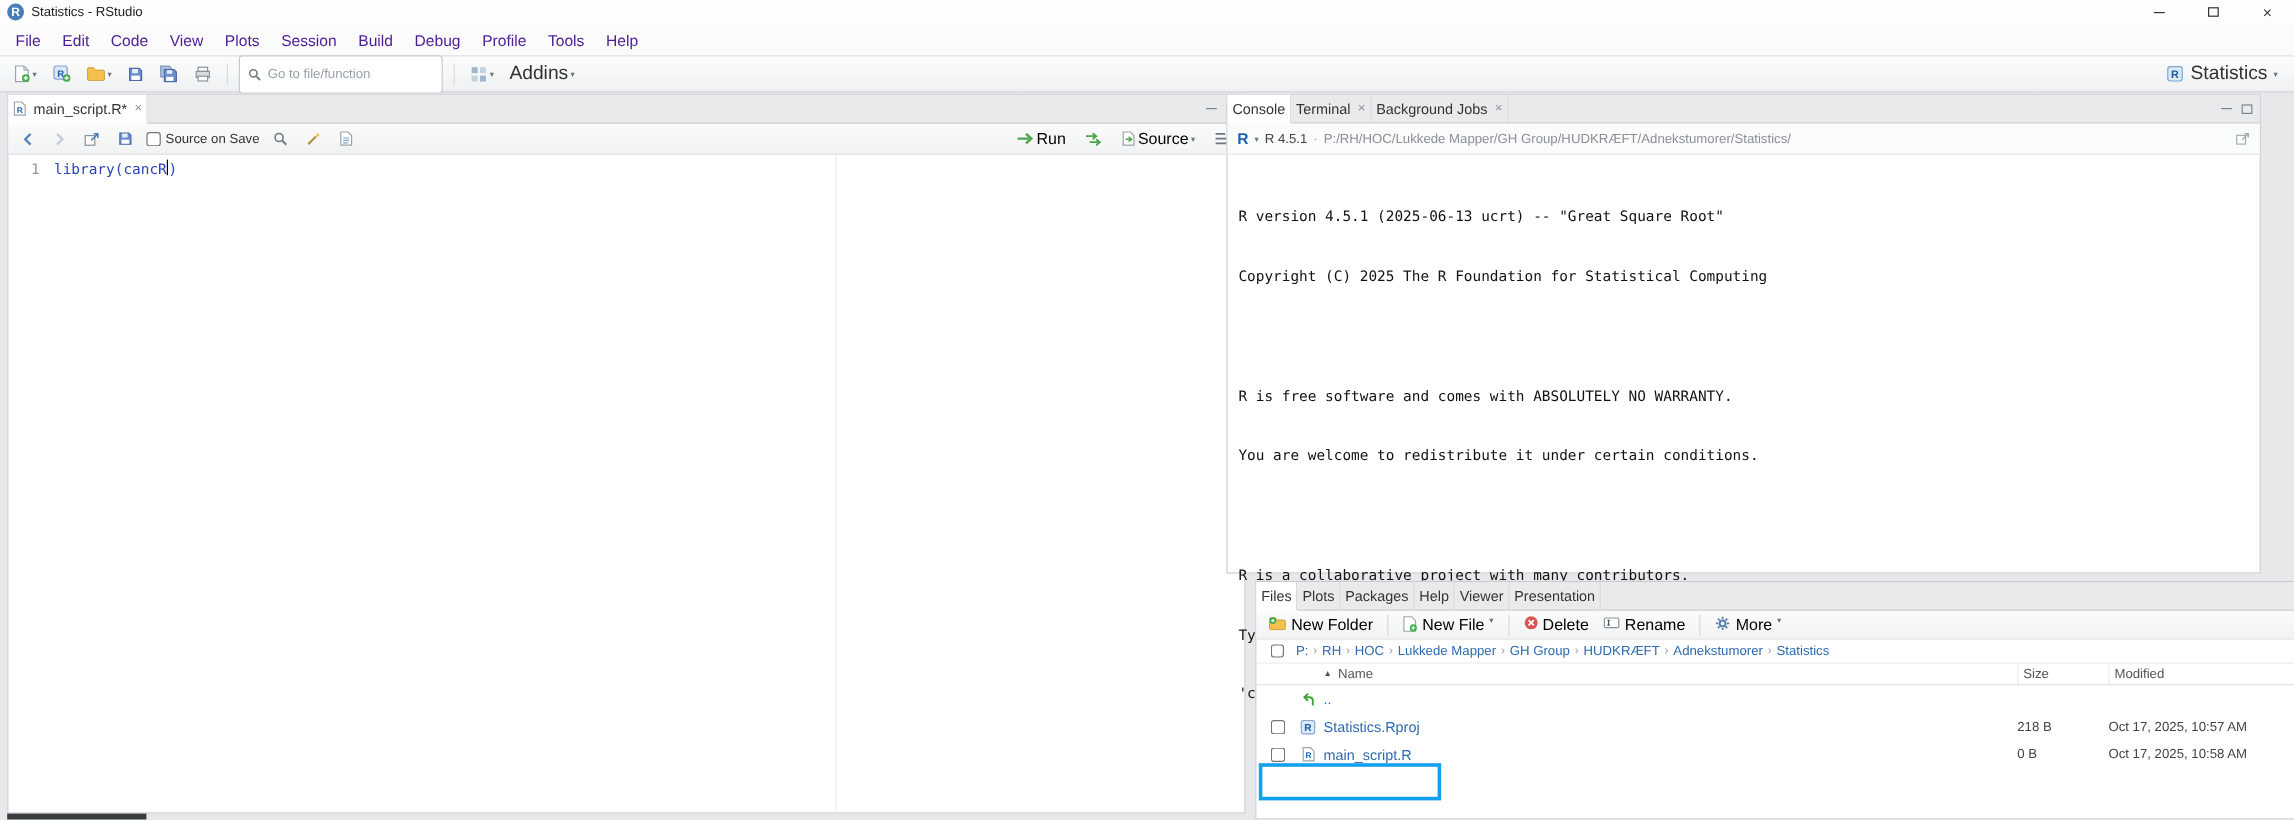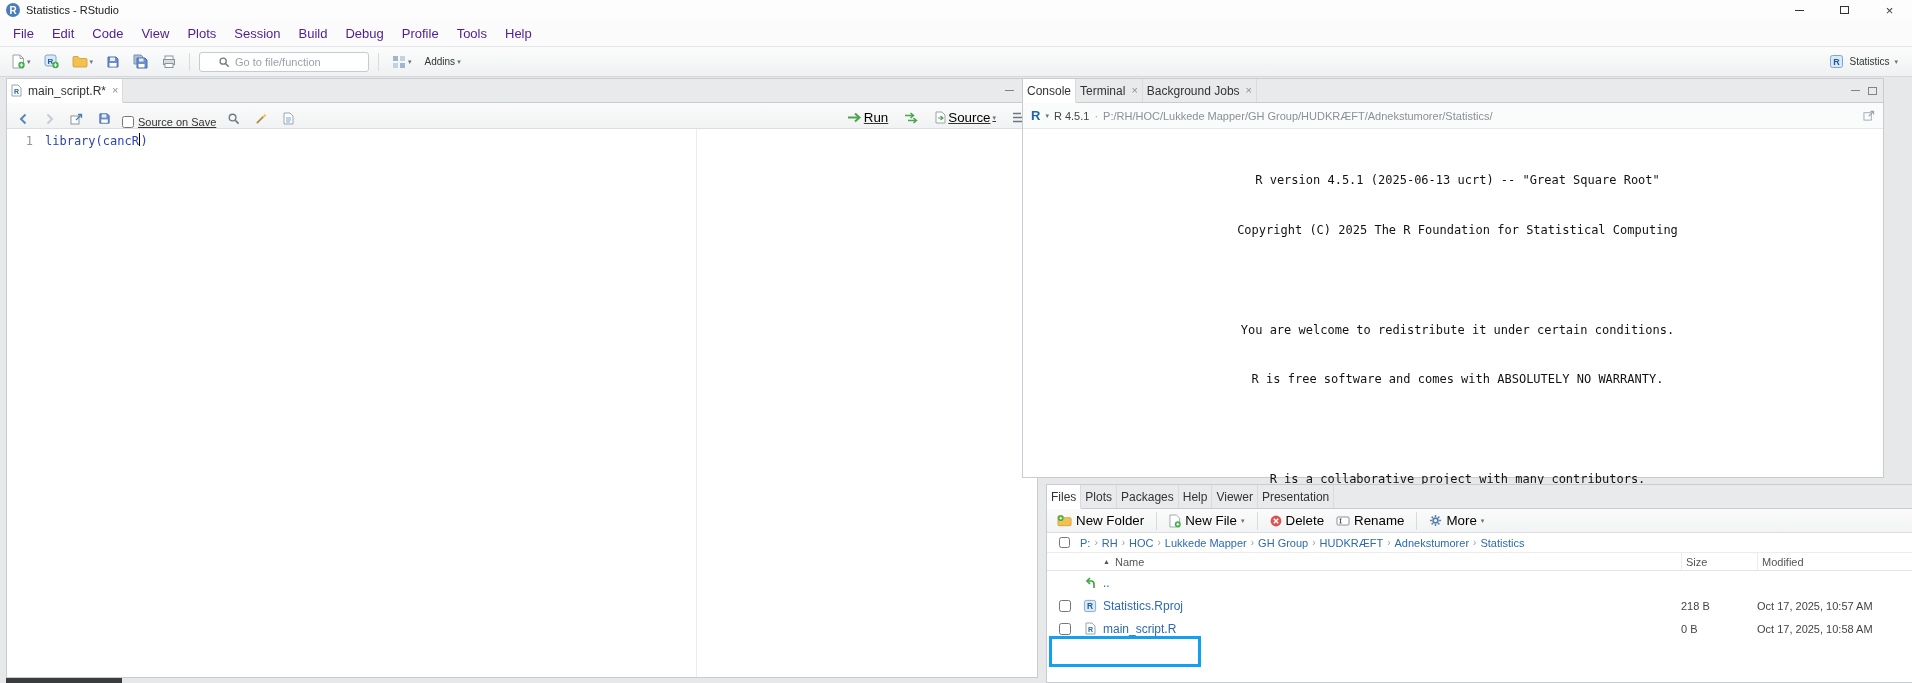--- a/index.html
+++ b/index.html
@@ -19,68 +19,68 @@
 
   
   .menubar { position:absolute; top:20px; left:0; right:0; height:26px; background:#fbfbfb; display:flex; align-items:center; padding-left:4px; }
   .menu-item { font-size:13px; color:#4c1d95; padding:3px 9px; }
 
   
   .toolbar { position:absolute; top:46px; left:0; right:0; height:31px; background:linear-gradient(#fcfcfc,#eff1f2); border-top:1px solid #e4e6e8; border-bottom:1px solid #d4d8db; display:flex; align-items:center; padding:0 8px; gap:5px; }
   .tbtn { display:inline-flex; align-items:center; gap:2px; padding:3px 4px; border-radius:2px; }
   .caret { font-size:7px; color:#6b737b; }
   .tsep { width:1px; height:18px; background:#d8dbde; margin:0 4px; }
-  .goto-wrap { display:inline-flex; align-items:center; background:#fff; border:1px solid #c6cbd0; border-radius:3px; height:20px; padding:0 18px; gap:5px; width:170px; }
+  .goto-wrap { display:inline-flex; align-items:center; background:#fff; border:1px solid #c6cbd0; border-radius:3px; height:32px; padding:0 6px; gap:5px; width:170px; }
   .goto-wrap input { border:none; outline:none; font-size:11px; width:130px; color:#333; background:transparent; }
   .goto-wrap input::placeholder { color:#9aa2aa; }
-  .toolbar-label { font-size:10px; color:#333; }
+  .toolbar-label { font-size:16px; color:#333; }
   .project-btn { margin-left:auto; display:inline-flex; align-items:center; gap:5px; padding:3px 6px; }
 
   
   .main { position:absolute; top:78px; left:0; right:0; bottom:0; }
   .pane { position:absolute; background:#fff; border:1px solid #c8ccd0; }
   .editor-pane  { left:6px;    top:0;  width:1032px; height:600px; }
   .console-pane { left:1022px; top:0;  width:862px;  height:400px; }
   .files-pane   { left:1046px; top:406px; width:1034px; height:199px; }
   .dark-fragment { position:absolute; left:6px; top:600px; width:116px; height:6px; background:#3a3d40; }
 
   .tabbar { height:24px; background:#e9eaeb; border-bottom:1px solid #c8ccd0; display:flex; align-items:stretch; position:relative; }
   .tab { display:inline-flex; align-items:center; gap:6px; padding:0 4px; font-size:12px; color:#333; border-right:1px solid #d9dbdd; }
   .tab.active { background:#fff; margin-bottom:-1px; border-bottom:1px solid #fff; }
   .tab .x { color:#8a9097; font-size:11px; line-height:1; }
   .pane-controls { position:absolute; right:6px; top:0; height:100%; display:flex; align-items:center; gap:8px; }
   .pc-min { width:9px; height:1px; background:#7c848c; display:inline-block; }
   .pc-max { width:9px; height:8px; border:1px solid #7c848c; display:inline-block; }
 
   
-  .ed-toolbar { height:26px; background:linear-gradient(#fbfbfb,#f1f2f3); border-bottom:1px solid #dcdfe1; display:flex; align-items:flex-end; padding:0 7px; gap:7px; font-size:11px; color:#333;text-decoration:underline; }
+  .ed-toolbar { height:26px; background:linear-gradient(#fbfbfb,#f1f2f3); border-bottom:1px solid #dcdfe1; display:flex; align-items:center; padding:0 7px; gap:7px; font-size:11px; color:#333; }
   .ed-toolbar .right { margin-left:auto; display:inline-flex; align-items:center; gap:8px; }
   .chk { display:inline-flex; align-items:center; gap:4px; }
   .chk input { width:12px; height:12px; margin:0; }
   .code-area { position:relative; height:calc(100% - 50px); font-family:"DejaVu Sans Mono", monospace; font-size:12px; }
   .col-guide { position:absolute; left:689px; top:0; bottom:0; width:1px; background:#ececec; }
   .code-line { padding:4px 0 0 0; display:flex; line-height:16px; }
   .gutter-num { width:38px; text-align:right; padding-right:12px; color:#8f979e; }
   .code-text { color:#2b44b8; }
   .code-paren { color:#2b44b8; }
   .cursor-bar { display:inline-block; width:1.5px; height:13px; background:#000; vertical-align:-2px; }
 
   
   .ver-bar { height:26px; background:#fafbfb; border-bottom:1px solid #e6e8ea; display:flex; align-items:center; padding:0 8px; gap:5px; font-size:11px; position:relative; }
   .r-glyph { color:#1f65b0; font-weight:bold; font-size:13px; }
   .ver-label { color:#444; }
   .ver-dot { color:#9aa0a6; }
   .ver-path { color:#8a9096; }
   .ver-right { position:absolute; right:8px; }
   .console-out { padding:10px 0 0 9px; font-family:"DejaVu Sans Mono", monospace; font-size:12px; line-height:16.6px; color:#121212; white-space:pre; }
-  .console-out .line { min-height:16.6px;text-align:center; }
+  .console-out .line { min-height:16.6px; }
 
   
   .files-toolbar { height:24px; background:linear-gradient(#fbfbfb,#f2f3f4); border-bottom:1px solid #dcdfe1; display:flex; align-items:center; padding:0 6px; gap:4px; font-size:11px; color:#333; position:relative; }
-  .files-toolbar .fbtn { display:inline-flex; align-items:center; gap:4px; padding:2px 4px; border-radius:2px; }
+  .files-toolbar .fbtn { display:inline-flex; align-items:flex-start; gap:4px; padding:2px 4px; border-radius:2px; }
   .ft-right { position:absolute; right:8px; }
   .crumb-bar { height:20px; display:flex; align-items:center; padding:0 6px; gap:4px; font-size:11px; border-bottom:1px solid #ececec; position:relative; }
   .crumb-bar input { width:11px; height:11px; margin:0 6px 0 6px; }
   .crumb { color:#2e6ab0; }
   .crumb-sep { color:#9aa0a6; font-size:10px; }
   .crumb-right { position:absolute; right:28px; }
   .fgrid { display:grid; grid-template-columns:30px 26px 578px 76px 1fr; align-items:center; }
   .fheader { height:18px; font-size:11px; color:#555; border-bottom:1px solid #e2e4e6; }
   .fheader .hname { display:flex; align-items:center; gap:5px; }
   .sort-ind { font-size:7px; color:#555; }
@@ -375,22 +375,22 @@
           <svg width="12" height="11" viewBox="0 0 13 12">
             <rect x="1" y="3" width="8" height="8" fill="#fff" stroke="#9aa4ad"></rect>
             <path d="M6 7l5.5-5.5M8 1.5h3.5V5" fill="none" stroke="#9aa4ad" stroke-width="1.2"></path>
           </svg>
         </span>
     </div>
     <div class="console-out">
       <div class="line">R version 4.5.1 (2025-06-13 ucrt) -- "Great Square Root"</div>
       <div class="line">Copyright (C) 2025 The R Foundation for Statistical Computing</div>
       <div class="line"></div>
+      <div class="line">R is free software and comes with ABSOLUTELY NO WARRANTY.</div>
       <div class="line">You are welcome to redistribute it under certain conditions.</div>
-      <div class="line">R is free software and comes with ABSOLUTELY NO WARRANTY.</div>
       <div class="line"></div>
       <div class="line">R is a collaborative project with many contributors.</div>
       <div class="line">Type 'contributors()' for more information and</div>
       <div class="line">'citation()' on how to cite R or R packages in publications.</div>
       
       
       
       
       
       

